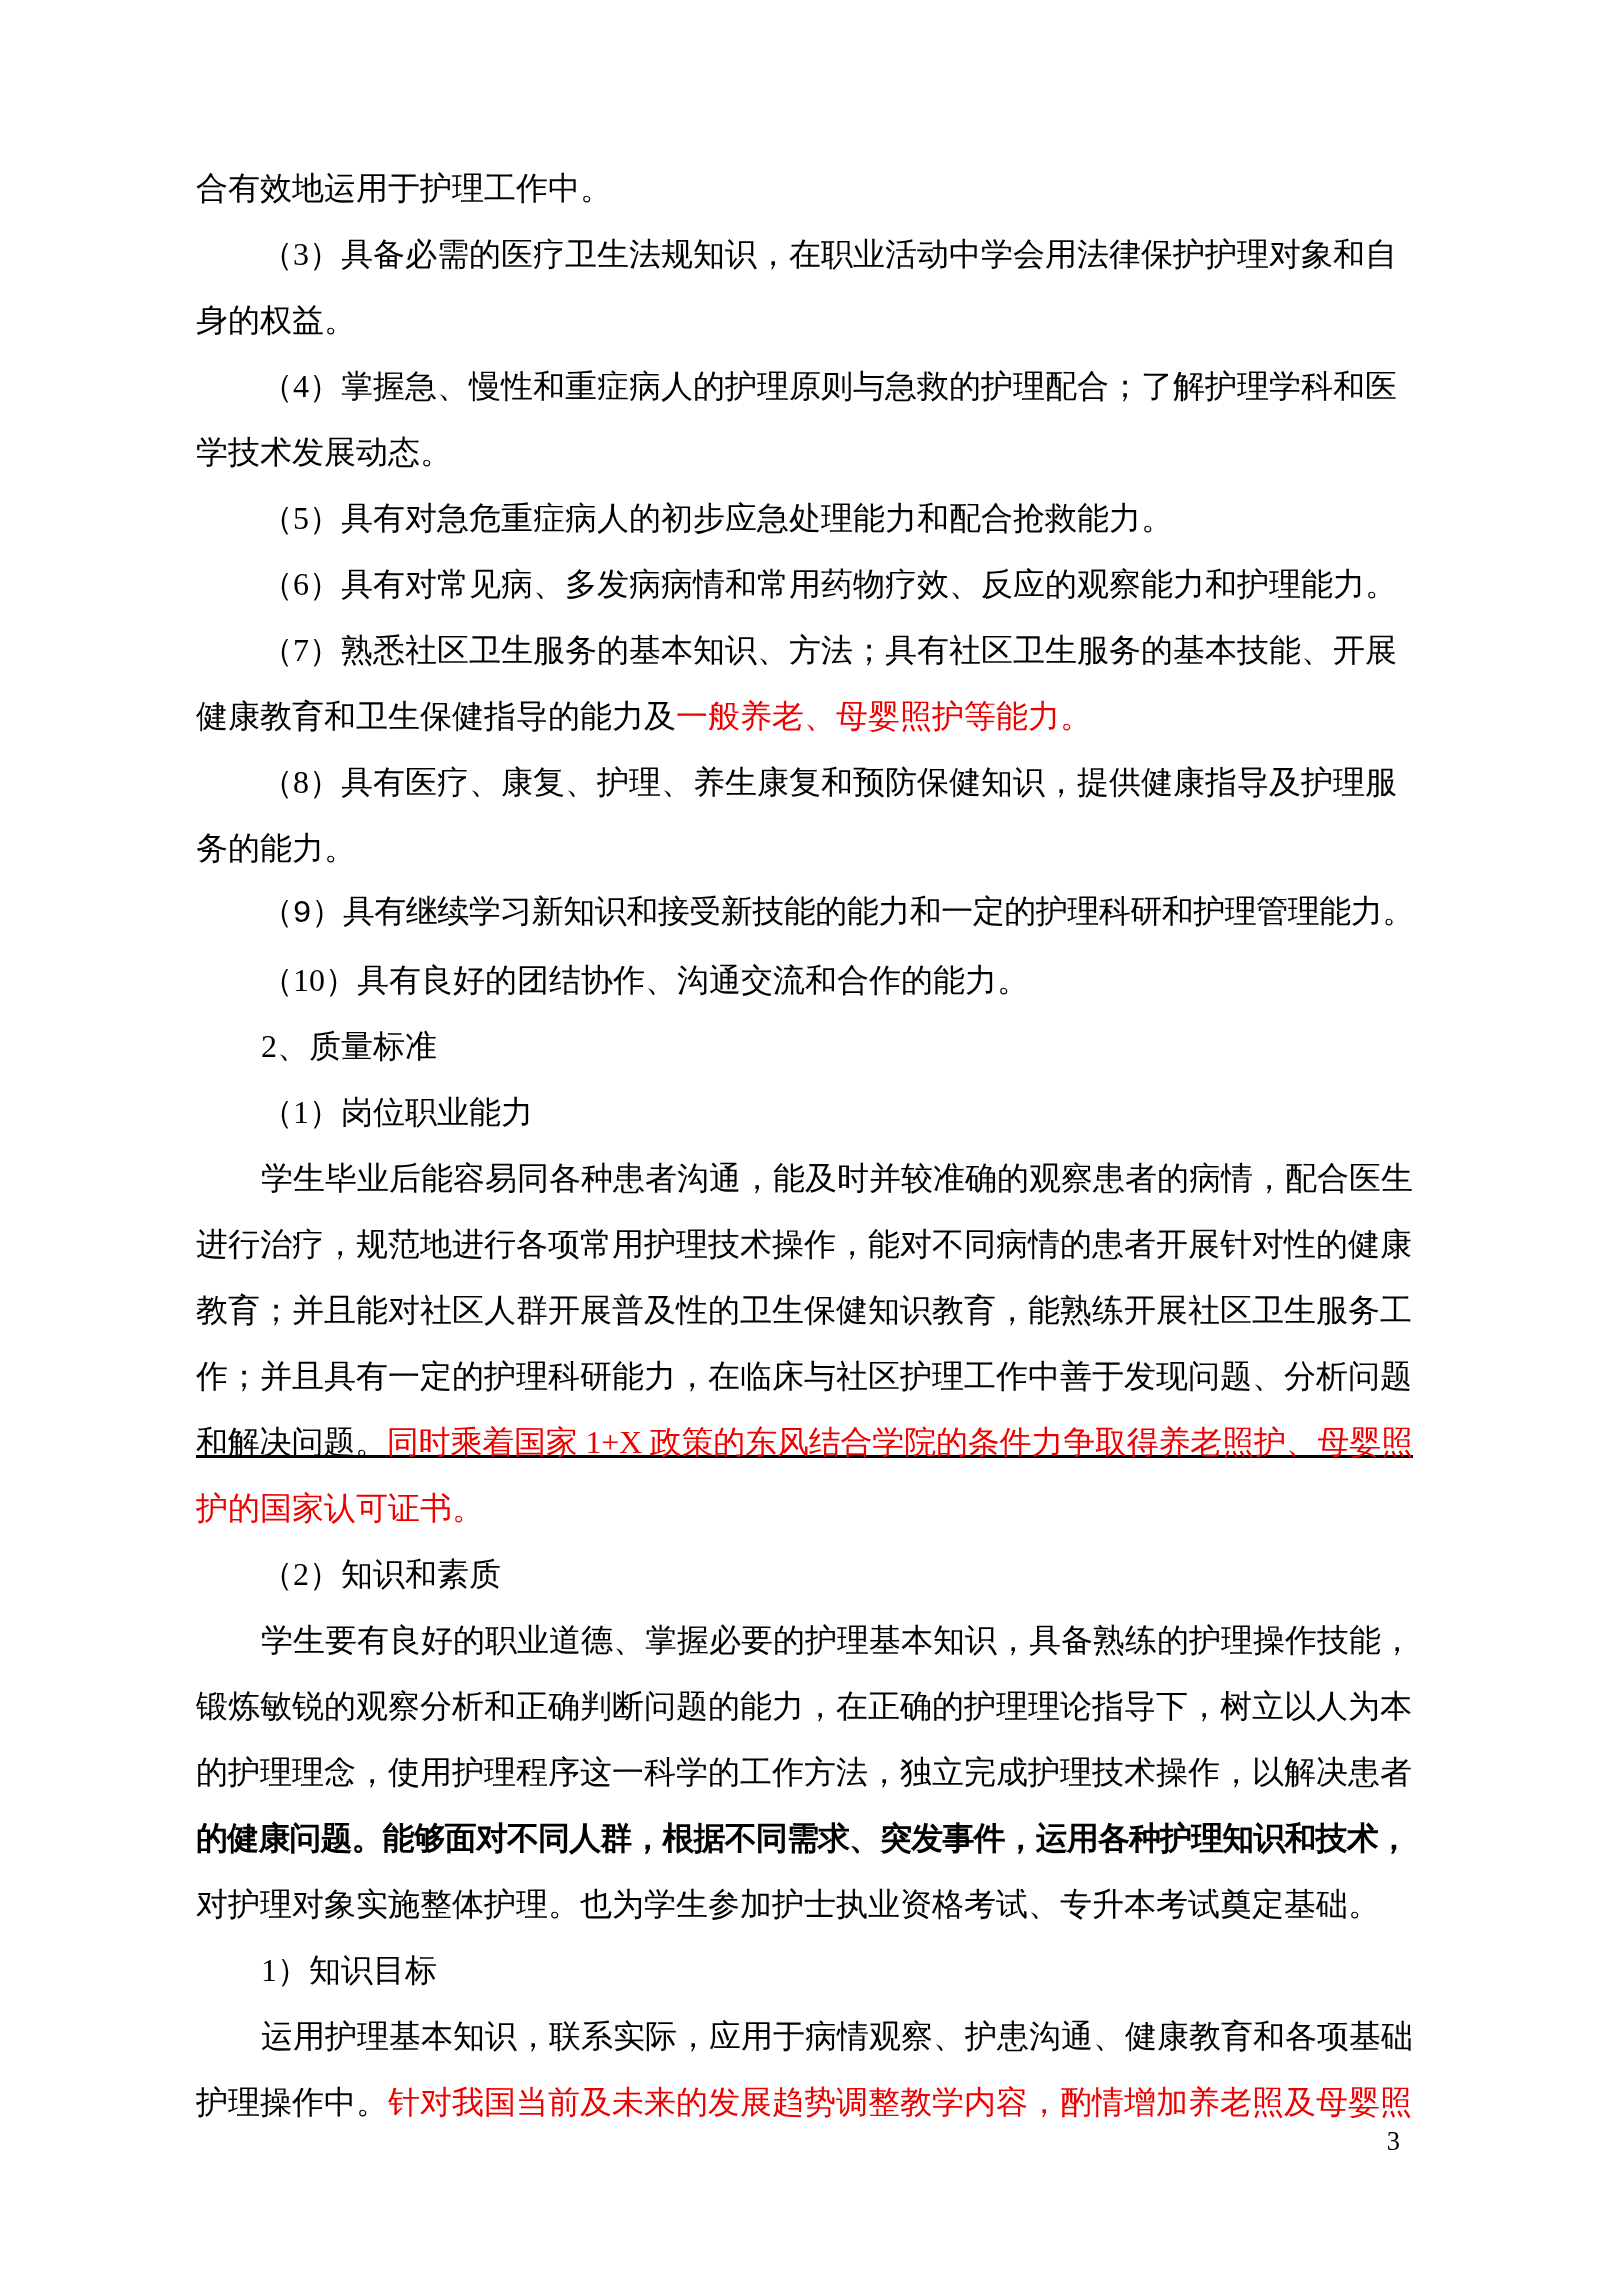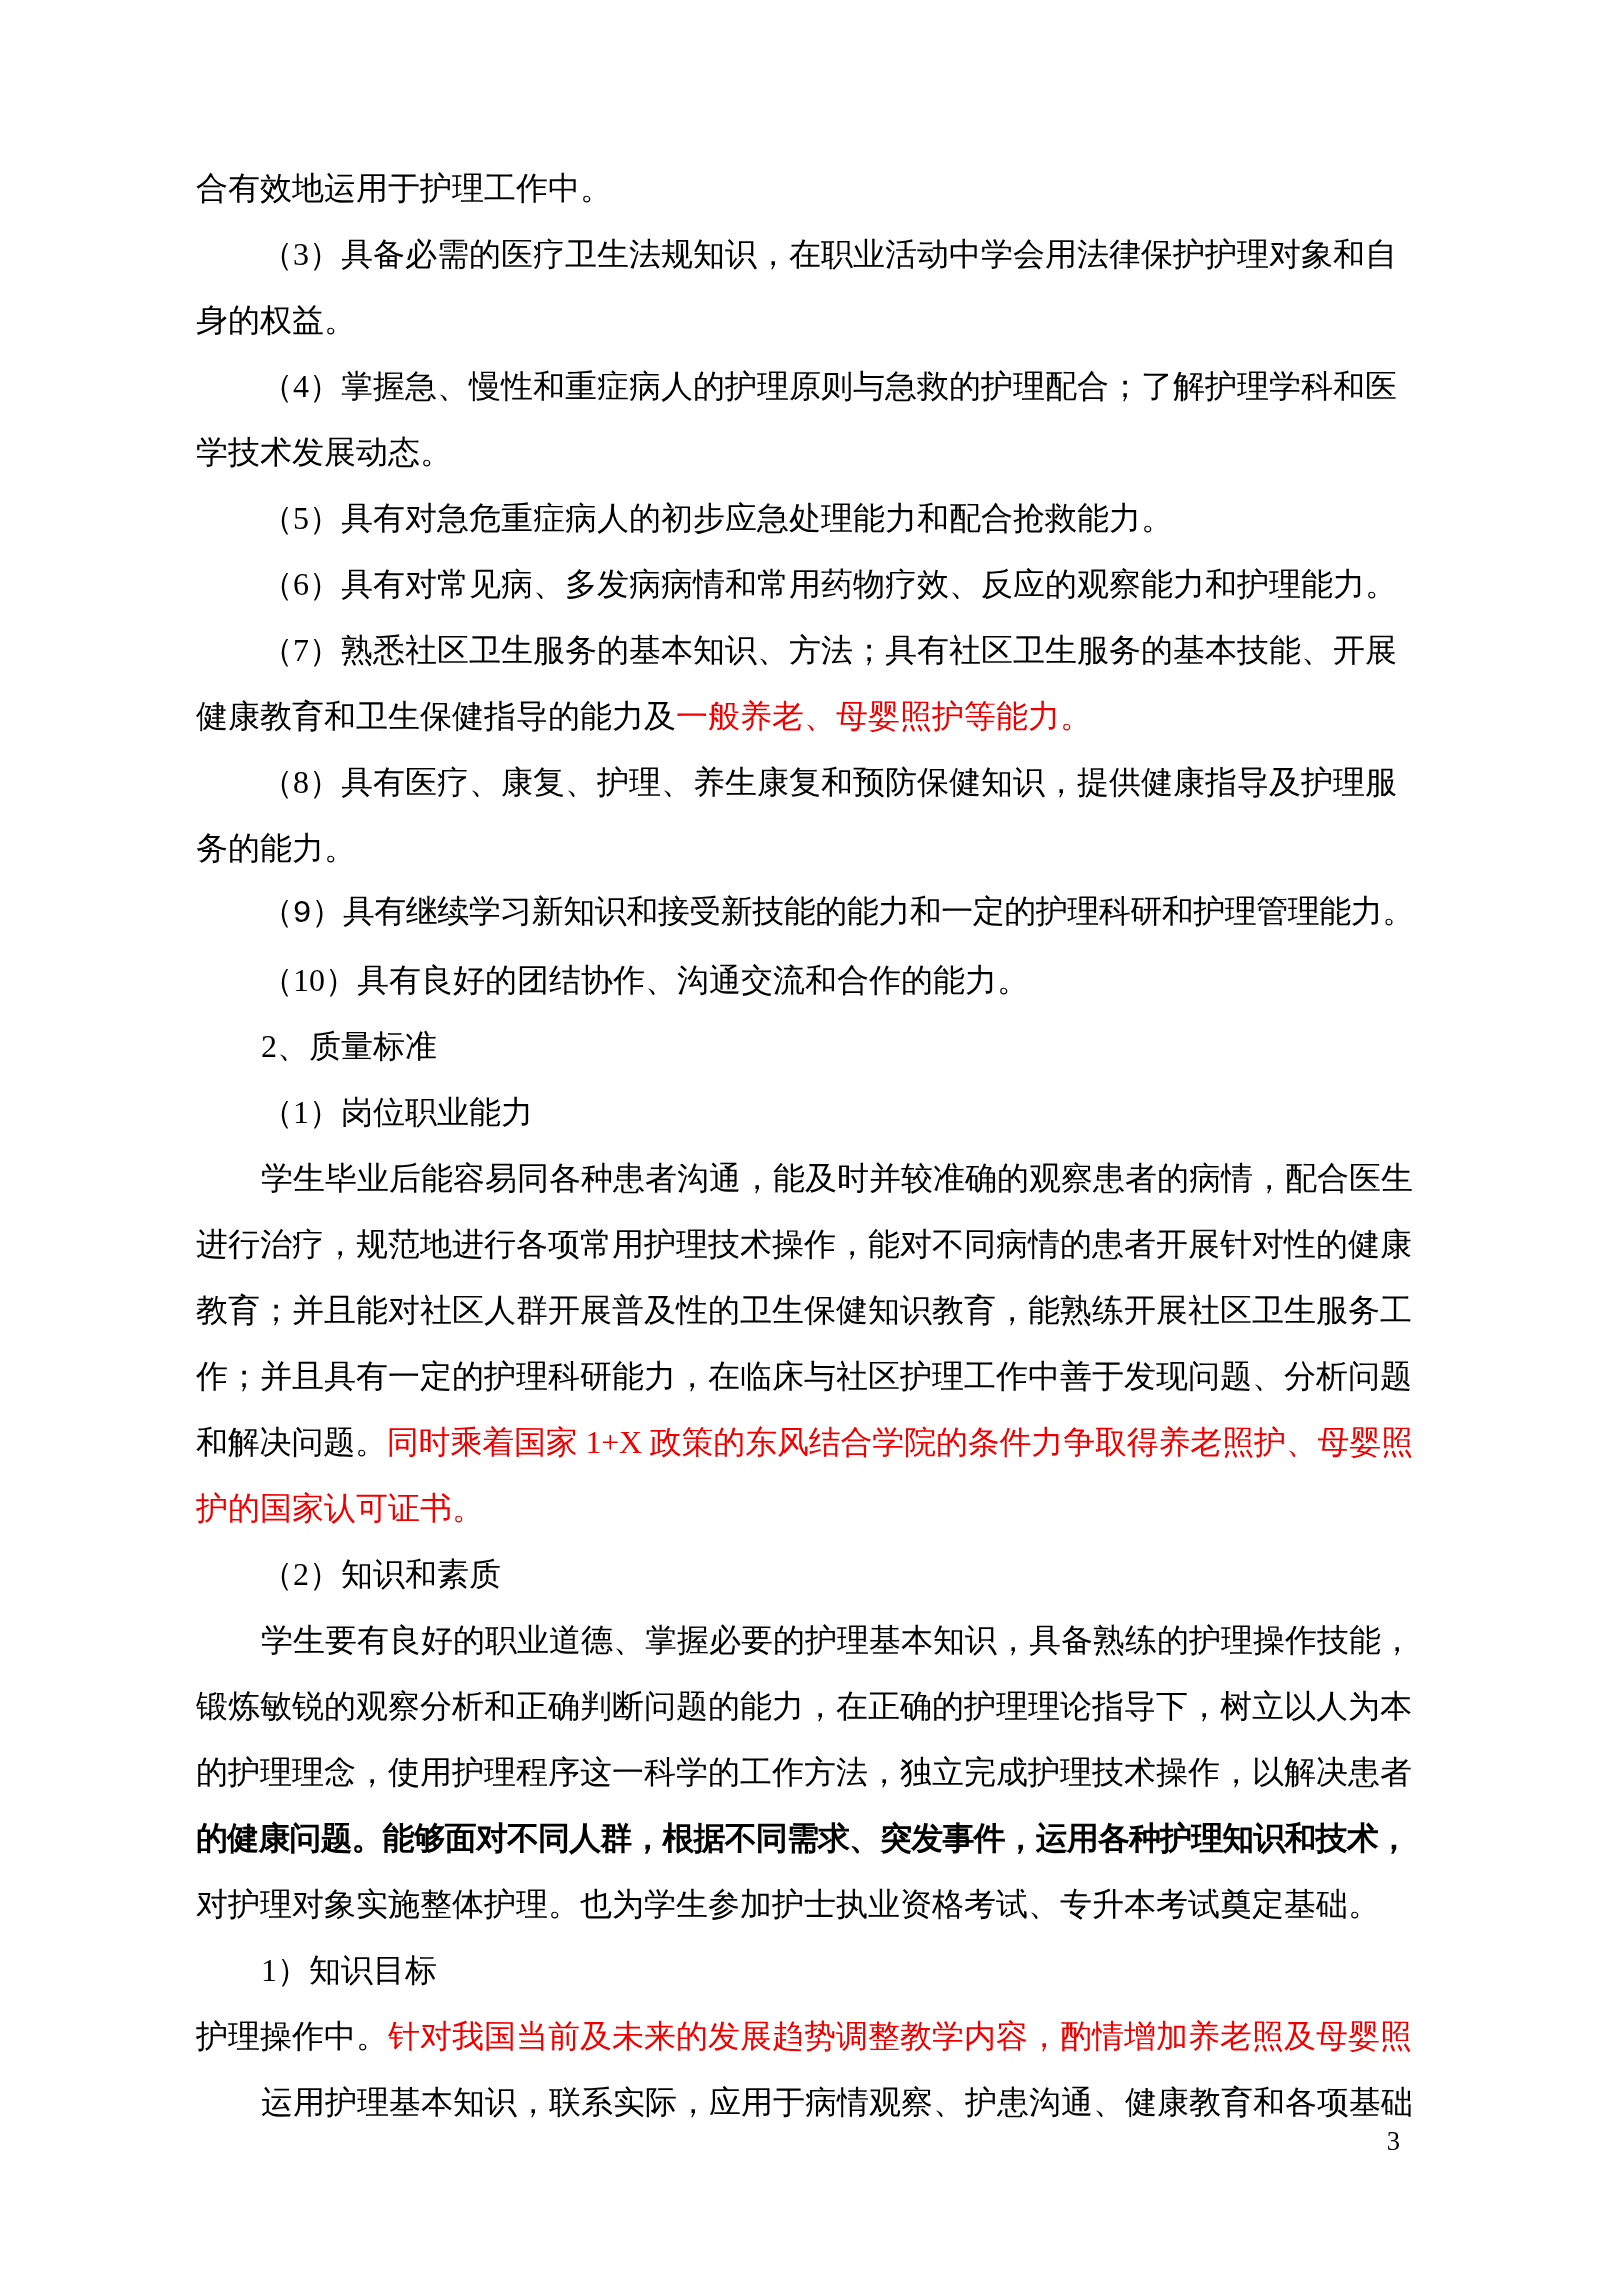--- a/index.html
+++ b/index.html
@@ -61,29 +61,29 @@
       <div class="line indent"><span class="seg">（8）具有医疗、康复、护理、养生康复和预防保健知识，提供健康指导及护理服</span></div>
       <div class="line"><span class="seg">务的能力。</span></div>
       <div class="line indent" style="letter-spacing: -0.5px; font-family: Liberation Mono, monospace;"><span class="seg">（9）具有继续学习新知识和接受新技能的能力和一定的护理科研和护理管理能力。</span></div>
       <div class="line indent"><span class="seg">（10）具有良好的团结协作、沟通交流和合作的能力。</span></div>
       <div class="line indent"><span class="seg">2、质量标准</span></div>
       <div class="line indent"><span class="seg">（1）岗位职业能力</span></div>
       <div class="line indent"><span class="seg">学生毕业后能容易同各种患者沟通，能及时并较准确的观察患者的病情，配合医生</span></div>
       <div class="line"><span class="seg">进行治疗，规范地进行各项常用护理技术操作，能对不同病情的患者开展针对性的健康</span></div>
       <div class="line"><span class="seg">教育；并且能对社区人群开展普及性的卫生保健知识教育，能熟练开展社区卫生服务工</span></div>
       <div class="line"><span class="seg">作；并且具有一定的护理科研能力，在临床与社区护理工作中善于发现问题、分析问题</span></div>
-      <div class="line" style="letter-spacing: -0.2px;"><span class="seg">和解决问题。</span><span class="seg red">同时乘着国家 1+X 政策的东风结合学院的条件力争取得养老照护、母婴照</span></div>
+      <div class="line" style="letter-spacing: -0.2px; text-decoration: underline;"><span class="seg">和解决问题。</span><span class="seg red">同时乘着国家 1+X 政策的东风结合学院的条件力争取得养老照护、母婴照</span></div>
       <div class="line"><span class="seg red">护的国家认可证书。</span></div>
       <div class="line indent"><span class="seg">（2）知识和素质</span></div>
       <div class="line indent"><span class="seg">学生要有良好的职业道德、掌握必要的护理基本知识，具备熟练的护理操作技能，</span></div>
       <div class="line"><span class="seg">锻炼敏锐的观察分析和正确判断问题的能力，在正确的护理理论指导下，树立以人为本</span></div>
       <div class="line"><span class="seg">的护理理念，使用护理程序这一科学的工作方法，独立完成护理技术操作，以解决患者</span></div>
       <div class="line" style="letter-spacing: -0.9px; font-weight: bold;"><span class="seg">的健康问题。能够面对不同人群，根据不同需求、突发事件，运用各种护理知识和技术，</span></div>
       <div class="line"><span class="seg">对护理对象实施整体护理。也为学生参加护士执业资格考试、专升本考试奠定基础。</span></div>
       <div class="line indent"><span class="seg">1）知识目标</span></div>
+      <div class="line indent"><span class="seg">运用护理基本知识，联系实际，应用于病情观察、护患沟通、健康教育和各项基础</span></div>
       <div class="line"><span class="seg">护理操作中。</span><span class="seg red">针对我国当前及未来的发展趋势调整教学内容，酌情增加养老照及母婴照</span></div>
-      <div class="line indent"><span class="seg">运用护理基本知识，联系实际，应用于病情观察、护患沟通、健康教育和各项基础</span></div>
     </div>
   <div class="footer">
     <span>3</span>
   </div>
 </div>
 
 
 </body></html>

